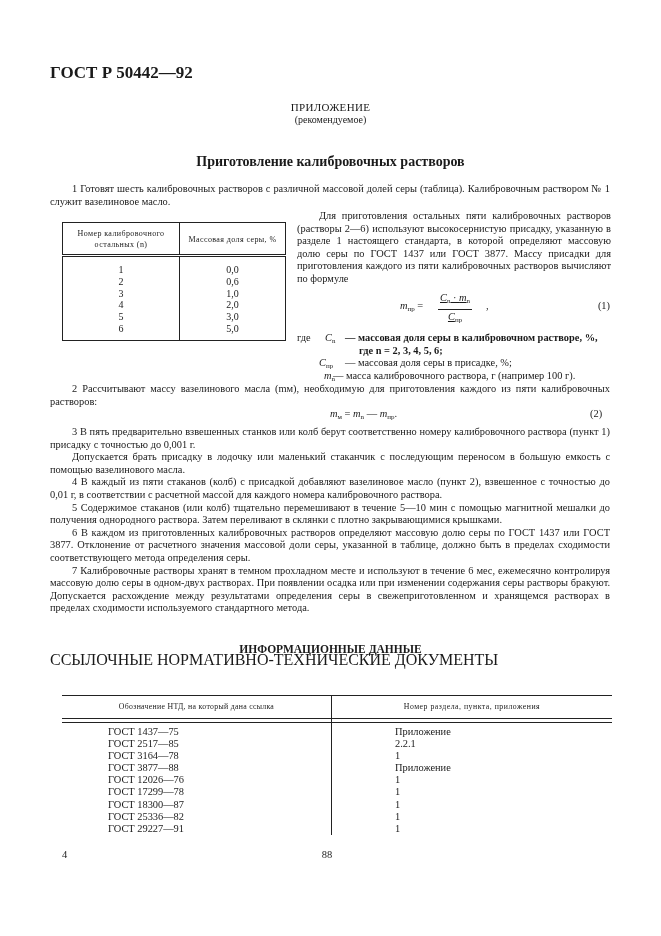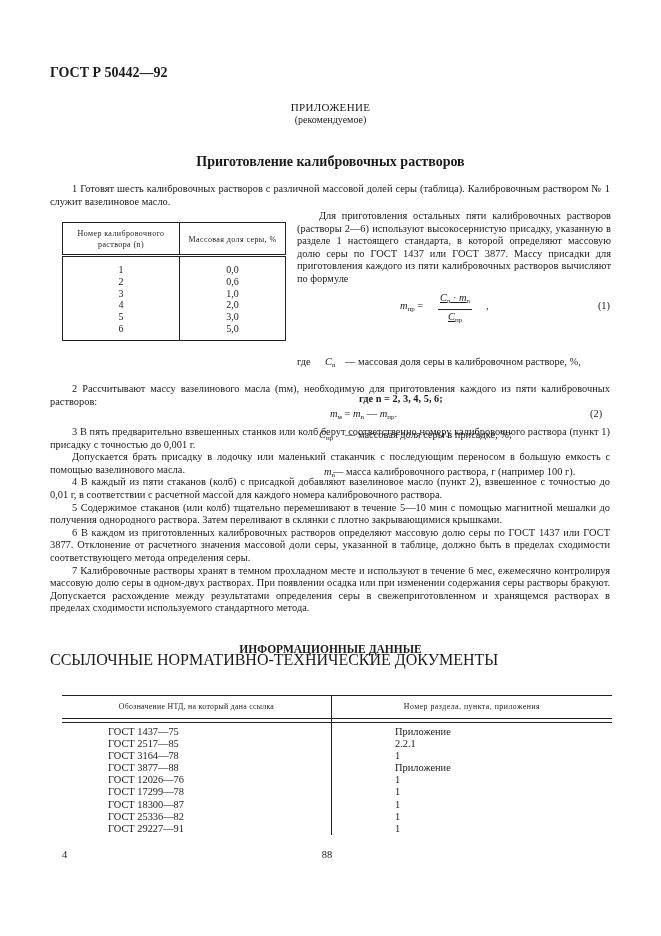--- a/index.html
+++ b/index.html
@@ -2,21 +2,21 @@
 <html><head>
 <meta charset="utf-8">
 <style>
   html, body { margin: 0; padding: 0; background: #ffffff; }
   body {
     width: 661px; height: 936px; position: relative; overflow: hidden;
     font-family: "Liberation Serif", "DejaVu Serif", serif;
     color: #1a1a1a; font-size: 10.4px; line-height: 12.6px;
   }
   .abs { position: absolute; }
-  .doc-code { left: 50px; top: 67px; font-weight: bold; font-size: 14px; }
+  .doc-code { left: 50px; top: 67px; font-weight: bold; font-size: 17px; }
   .appendix-title { left: 0; width: 661px; top: 101px; text-align: center; font-size: 11px; letter-spacing: 0.3px; }
   .appendix-sub { left: 0; width: 661px; top: 114px; text-align: center; font-size: 10px; }
   .section-title { left: 0; width: 661px; top: 156px; text-align: center; font-weight: bold; font-size: 14px; }
   .para { text-align: justify; text-indent: 22px; }
   .p1 { left: 50px; width: 560px; top: 183px; }
   .p-right { left: 297px; width: 314px; top: 210px; }
 
   table.calib { position: absolute; left: 62px; top: 222px; width: 224px; border-collapse: collapse; font-size: 10px; }
   table.calib th { font-weight: normal; font-size: 8px; line-height: 11px; letter-spacing: 0.4px; padding: 5px 2px 4px; border-bottom: 3px double #222; border-left: 1px solid #222; border-right: 1px solid #222; border-top: 1.5px solid #222; text-align: center; }
   table.calib td { border-left: 1px solid #222; border-right: 1px solid #222; text-align: center; padding: 0; line-height: 11.8px; }
@@ -26,21 +26,21 @@
   .formula1 { left: 400px; top: 292px; width: 210px; height: 34px; }
   .frac { position: absolute; left: 38px; top: 0; text-align: center; font-style: italic; text-decoration: underline; }
   .frac .num { border-bottom: 1px solid #222; padding: 0 2px 1px; display: block; }
   .frac .den { display: block; padding-top: 1px; }
   .lhs { position: absolute; left: 0; top: 8px; font-style: italic; }
   .comma { position: absolute; left: 86px; top: 8px; }
   .eqno { position: absolute; right: 0; top: 8px; }
   sub { font-size: 7px; font-style: normal; vertical-align: -2px; }
 
   .where { left: 297px; width: 320px; top: 332px; }
-  .where .row { position: relative; height: 12.6px; white-space: nowrap; margin-top: 24px; }
+  .where .row { position: relative; height: 12.6px; white-space: nowrap; }
 
   .p2 { left: 50px; width: 560px; top: 383px; }
   .formula2 { left: 330px; top: 408px; font-style: italic; }
   .eqno2 { left: 590px; top: 408px; }
   .p3 { left: 50px; width: 560px; top: 426px; }
 
   .info-title { left: 0; width: 661px; top: 643px; text-align: center; font-weight: bold; font-size: 11.5px; }
   .refs-title { left: 50px; top: 654px; font-weight: normal; font-size: 16px; }
 
   .ref-table { left: 62px; top: 695px; width: 550px; height: 140px; }
@@ -62,21 +62,21 @@
 <div class="abs doc-code">ГОСТ Р 50442—92</div>
 <div class="abs appendix-title">ПРИЛОЖЕНИЕ</div>
 <div class="abs appendix-sub">(рекомендуемое)</div>
 <div class="abs section-title">Приготовление калибровочных растворов</div>
 
 <div class="abs para p1">1 Готовят шесть калибровочных растворов с различной массовой долей серы (таблица). Калибровочным раствором № 1 служит вазелиновое масло.</div>
 
 <table class="calib">
   <thead>
     <tr>
-      <th style="width:112px">Номер калибровочного раствора (n)</th>
+      <th style="width:112px">Номер калибровочного остальных (n)</th>
       <th>Массовая доля серы, %</th>
     </tr>
   </thead>
   <tbody>
     <tr class="first">
         <td>1</td>
         <td>0,0</td>
       </tr>
     <tr>
         <td>2</td>
@@ -110,21 +110,21 @@
     <span class="den"><span>C</span><sub>пр</sub></span>
   </span>
   <span class="comma">,</span>
   <span class="eqno">(1)</span>
 </div>
 
 <div class="abs where">
   <div class="row">
     <span style="position:absolute; left:0;">где</span>
     <span style="position:absolute; left:28px; font-style:italic;"><span>C</span><sub>n</sub></span>
-    <span style="position:absolute; left:48px;">— массовая доля серы в калибровочном растворе, %,</span>
+    <span style="position:absolute; left:48px;font-weight:bold;">— массовая доля серы в калибровочном растворе, %,</span>
   </div>
   <div class="row">
     <span style="position:absolute; left:62px;font-weight:bold;">где n = 2, 3, 4, 5, 6;</span>
   </div>
   <div class="row">
     <span style="position:absolute; left:22px; font-style:italic;"><span>C</span><sub>пр</sub></span>
     <span style="position:absolute; left:48px;">— массовая доля серы в присадке, %;</span>
   </div>
   <div class="row">
     <span style="position:absolute; left:27px; font-style:italic;"><span>m</span><sub>n</sub></span>

